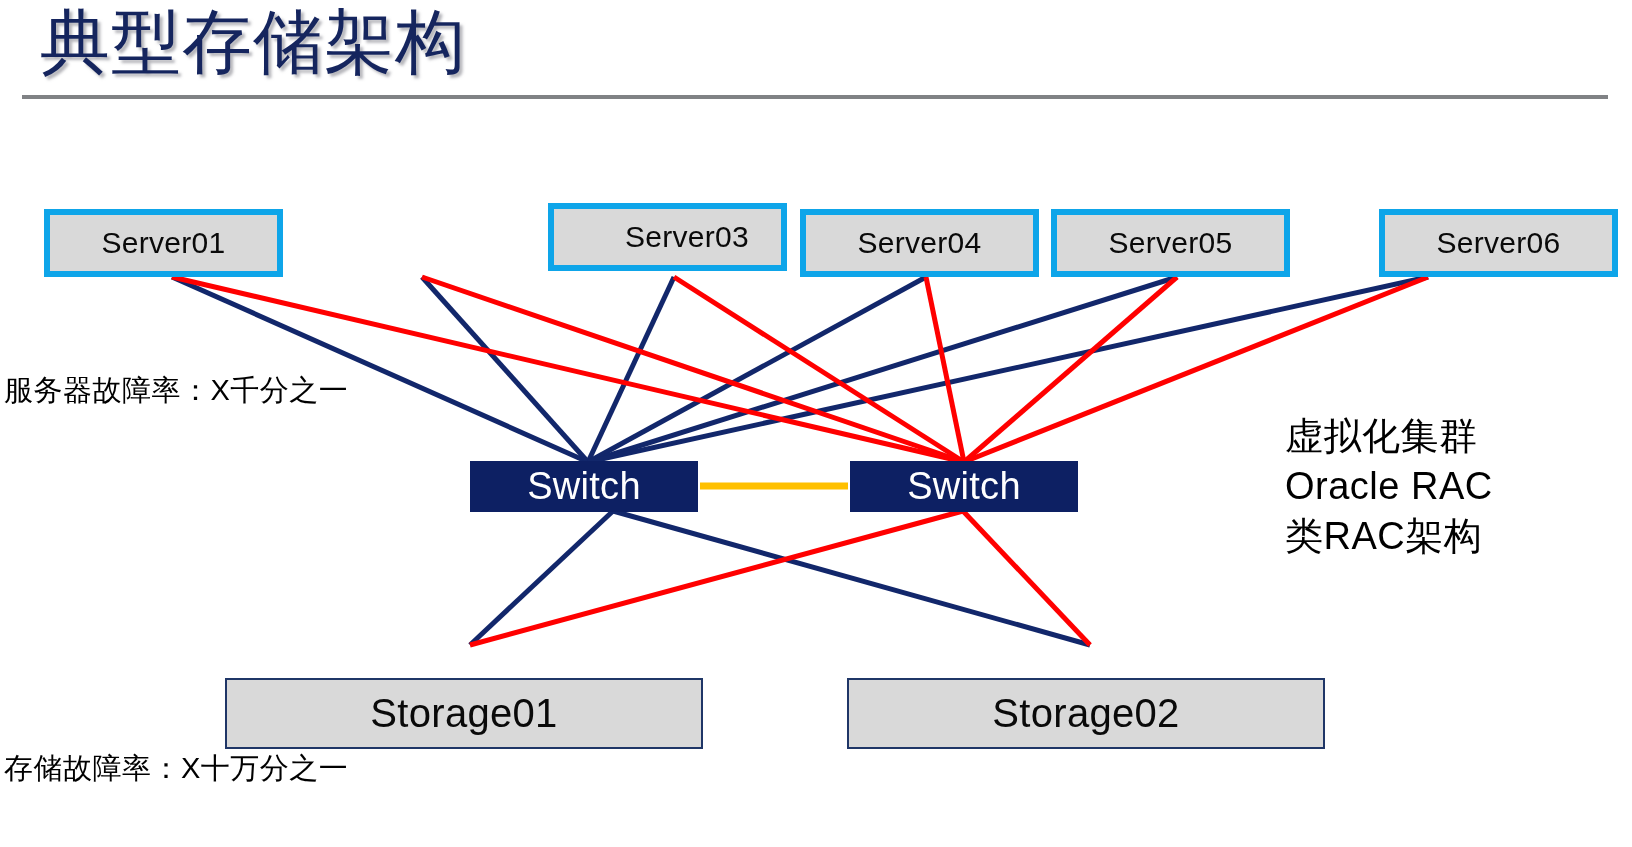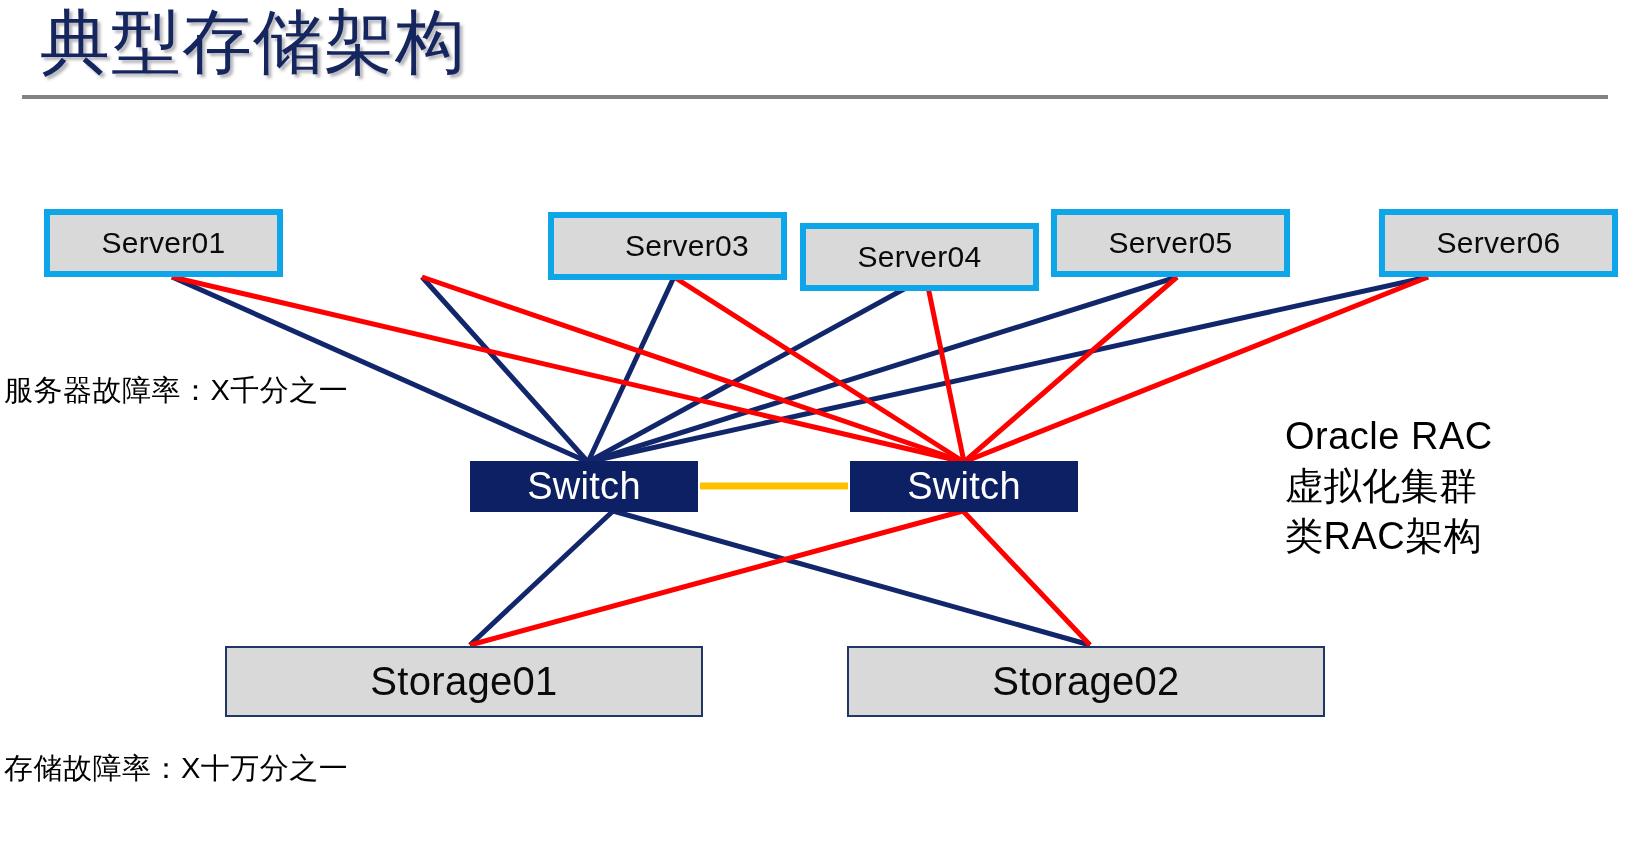--- a/index.html
+++ b/index.html
@@ -76,20 +76,21 @@
     color: #ffffff;
     letter-spacing: 0.3px;
   }
   .storage-node {
     height: 71px;
     background: #d9d9d9;
     border: 2px solid #1f3667;
     font-size: 40px;
     color: #0a0a0a;
     letter-spacing: 0.3px;
+    margin-top: 32px;
   }
 
   
   .annotation {
     position: absolute;
     font-size: 29px;
     color: #000000;
     white-space: nowrap;
     letter-spacing: 0.5px;
   }
@@ -145,24 +146,24 @@
       <line x1="963" y1="511" x2="470" y2="645"></line>
       <line x1="963" y1="511" x2="1090" y2="645"></line>
     </g>
 
     <line x1="700" y1="486" x2="848" y2="486" stroke="#FFC000" stroke-width="7" fill="none"></line>
   </svg>
 
   <div class="node server-node" style="left:44px;  top:209px; width:239px;">
     <span>Server01</span>
   </div>
-  <div class="node server-node" style="left:548px; top:212px; width:239px;padding-left:39px;">
+  <div class="node server-node" style="left:548px; top:203px; width:239px;padding-left:39px;">
     <span>Server03</span>
   </div>
-  <div class="node server-node" style="left:800px; top:223px; width:239px;">
+  <div class="node server-node" style="left:800px; top:209px; width:239px;">
     <span>Server04</span>
   </div>
   <div class="node server-node" style="left:1051px; top:209px; width:239px;">
     <span>Server05</span>
   </div>
   <div class="node server-node" style="left:1379px; top:209px; width:239px;">
     <span>Server06</span>
   </div>
 
   <div class="node switch-node" style="left:470px; top:461px; width:228px;">
@@ -176,18 +177,18 @@
     <span>Storage01</span>
   </div>
   <div class="node storage-node" style="left:847px; top:646px; width:478px;">
     <span>Storage02</span>
   </div>
 
   <div class="annotation" id="note-server-failure">服务器故障率：X千分之一</div>
   <div class="annotation" id="note-storage-failure">存储故障率：X十万分之一</div>
 
   <div id="cluster-note">
+    <div>虚拟化集群</div>
     <div>Oracle RAC</div>
-    <div>虚拟化集群</div>
     <div>类RAC架构</div>
   </div>
 
 </div>
 
 </body></html>

